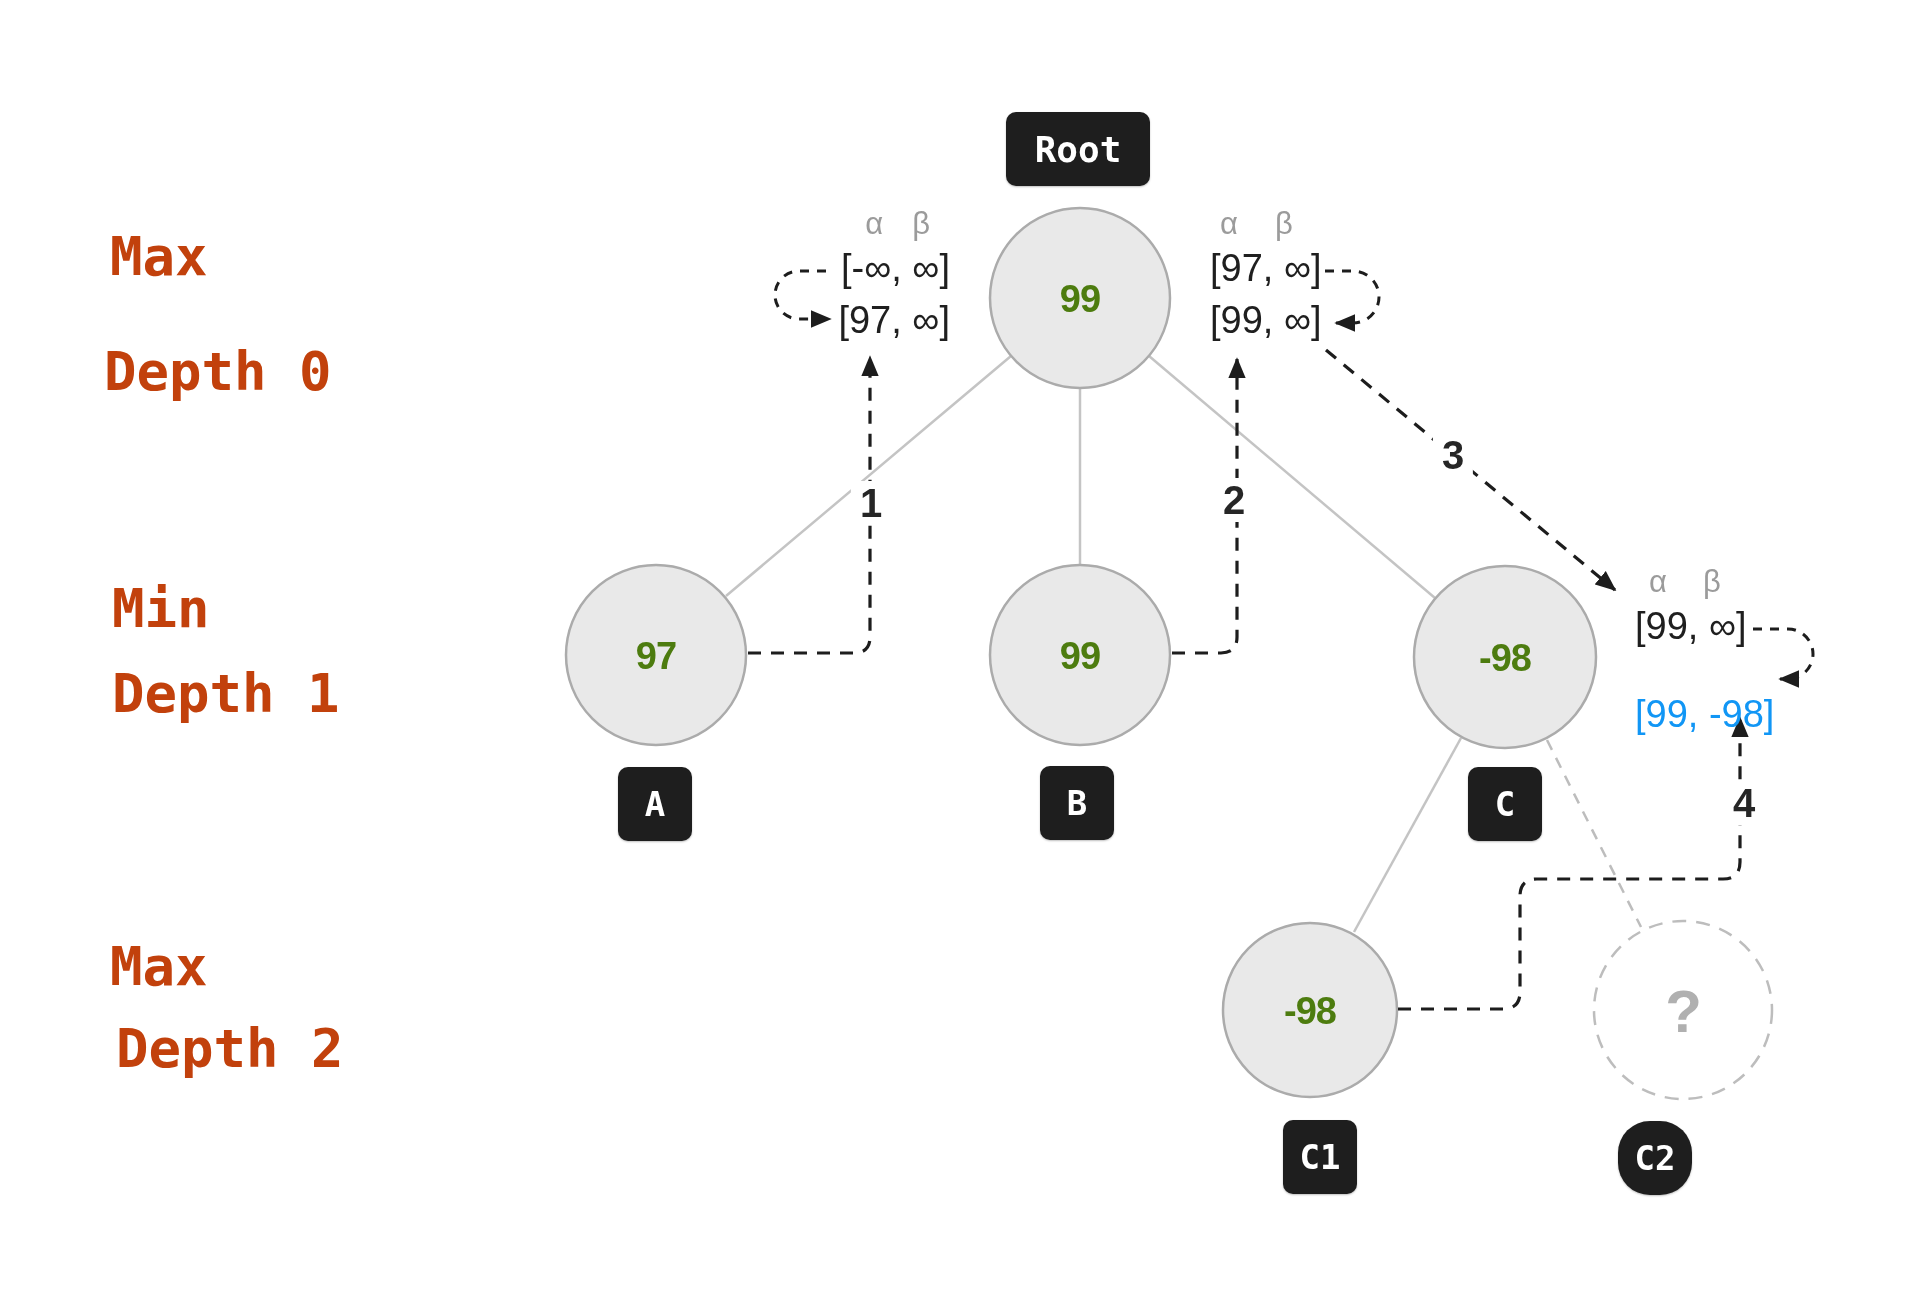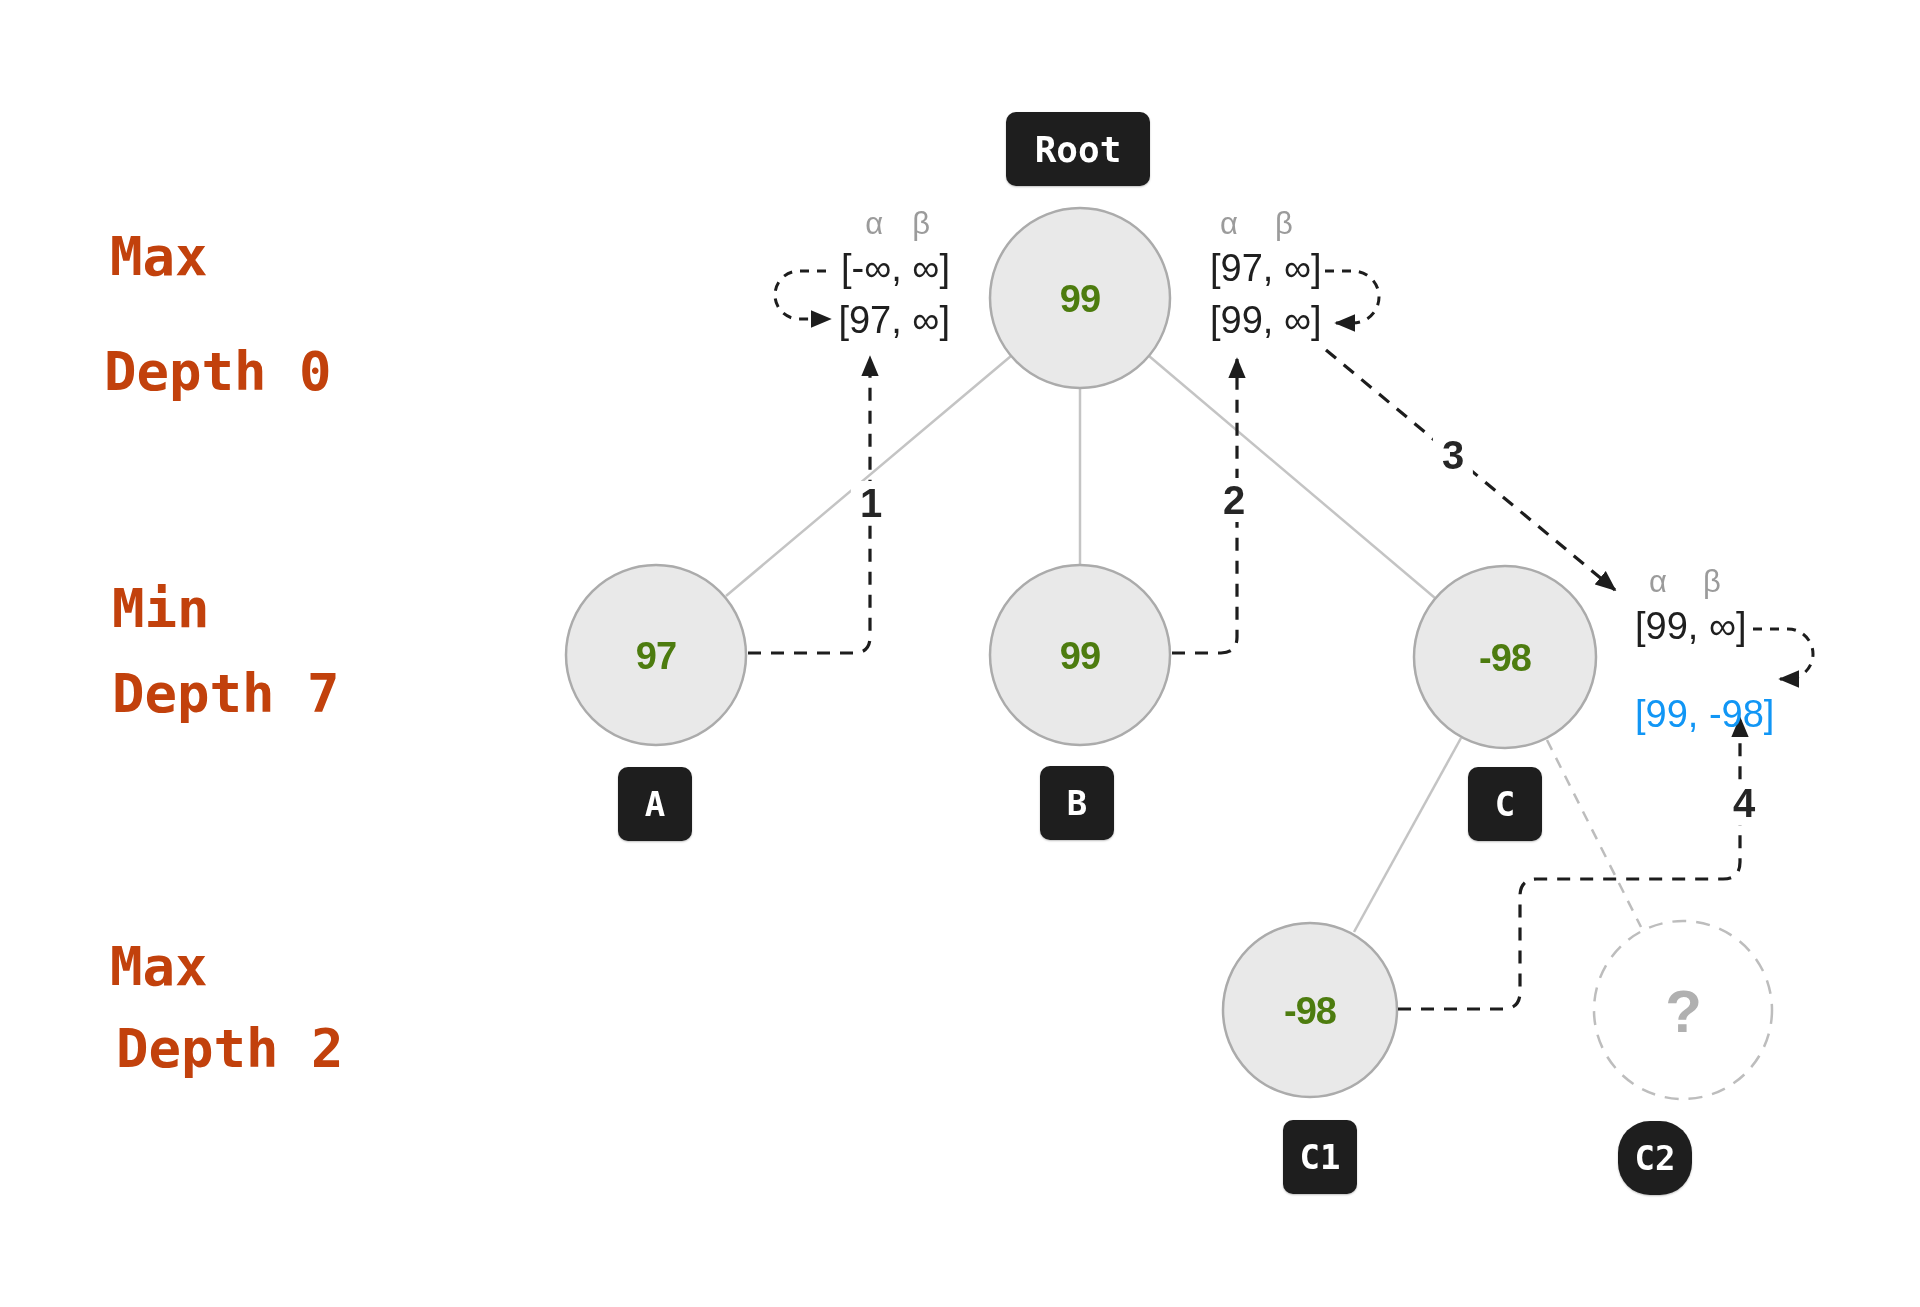--- a/index.html
+++ b/index.html
@@ -90,21 +90,21 @@
     <g stroke="#1d1d1d" stroke-width="3" stroke-dasharray="9 8" fill="none" marker-end="url(#ah)">
       <path d="M 826 271 H 799 A 24 24 0 0 0 799 319 H 830"></path>
       <path d="M 1325 271 H 1353 A 26 26 0 0 1 1353 323 H 1336"></path>
       <path d="M 1753 629 H 1788 A 25 25 0 0 1 1788 679 H 1780"></path>
     </g>
   </svg>
 
   <div class="rowlabel" style="left:110px;top:226px;">Max</div>
   <div class="rowlabel" style="left:104px;top:304px;margin-top:37px;">Depth 0</div>
   <div class="rowlabel" style="left:112px;top:578px;">Min</div>
-  <div class="rowlabel" style="left:112px;top:663px;">Depth 7</div>
+  <div class="rowlabel" style="left:112px;top:663px;">Depth 1</div>
   <div class="rowlabel" style="left:110px;top:936px;">Max</div>
   <div class="rowlabel" style="left:116px;top:1018px;">Depth 2</div>
 
   <div class="nodeval" style="left:1080px;top:299px;">99</div>
   <div class="nodeval" style="left:656px;top:656px;">97</div>
   <div class="nodeval" style="left:1080px;top:656px;">99</div>
   <div class="nodeval" style="left:1505px;top:658px;">-98</div>
   <div class="nodeval" style="left:1310px;top:1011px;">-98</div>
   <div class="nodeval ghost" style="left:1683px;top:1011px;">?</div>
 

